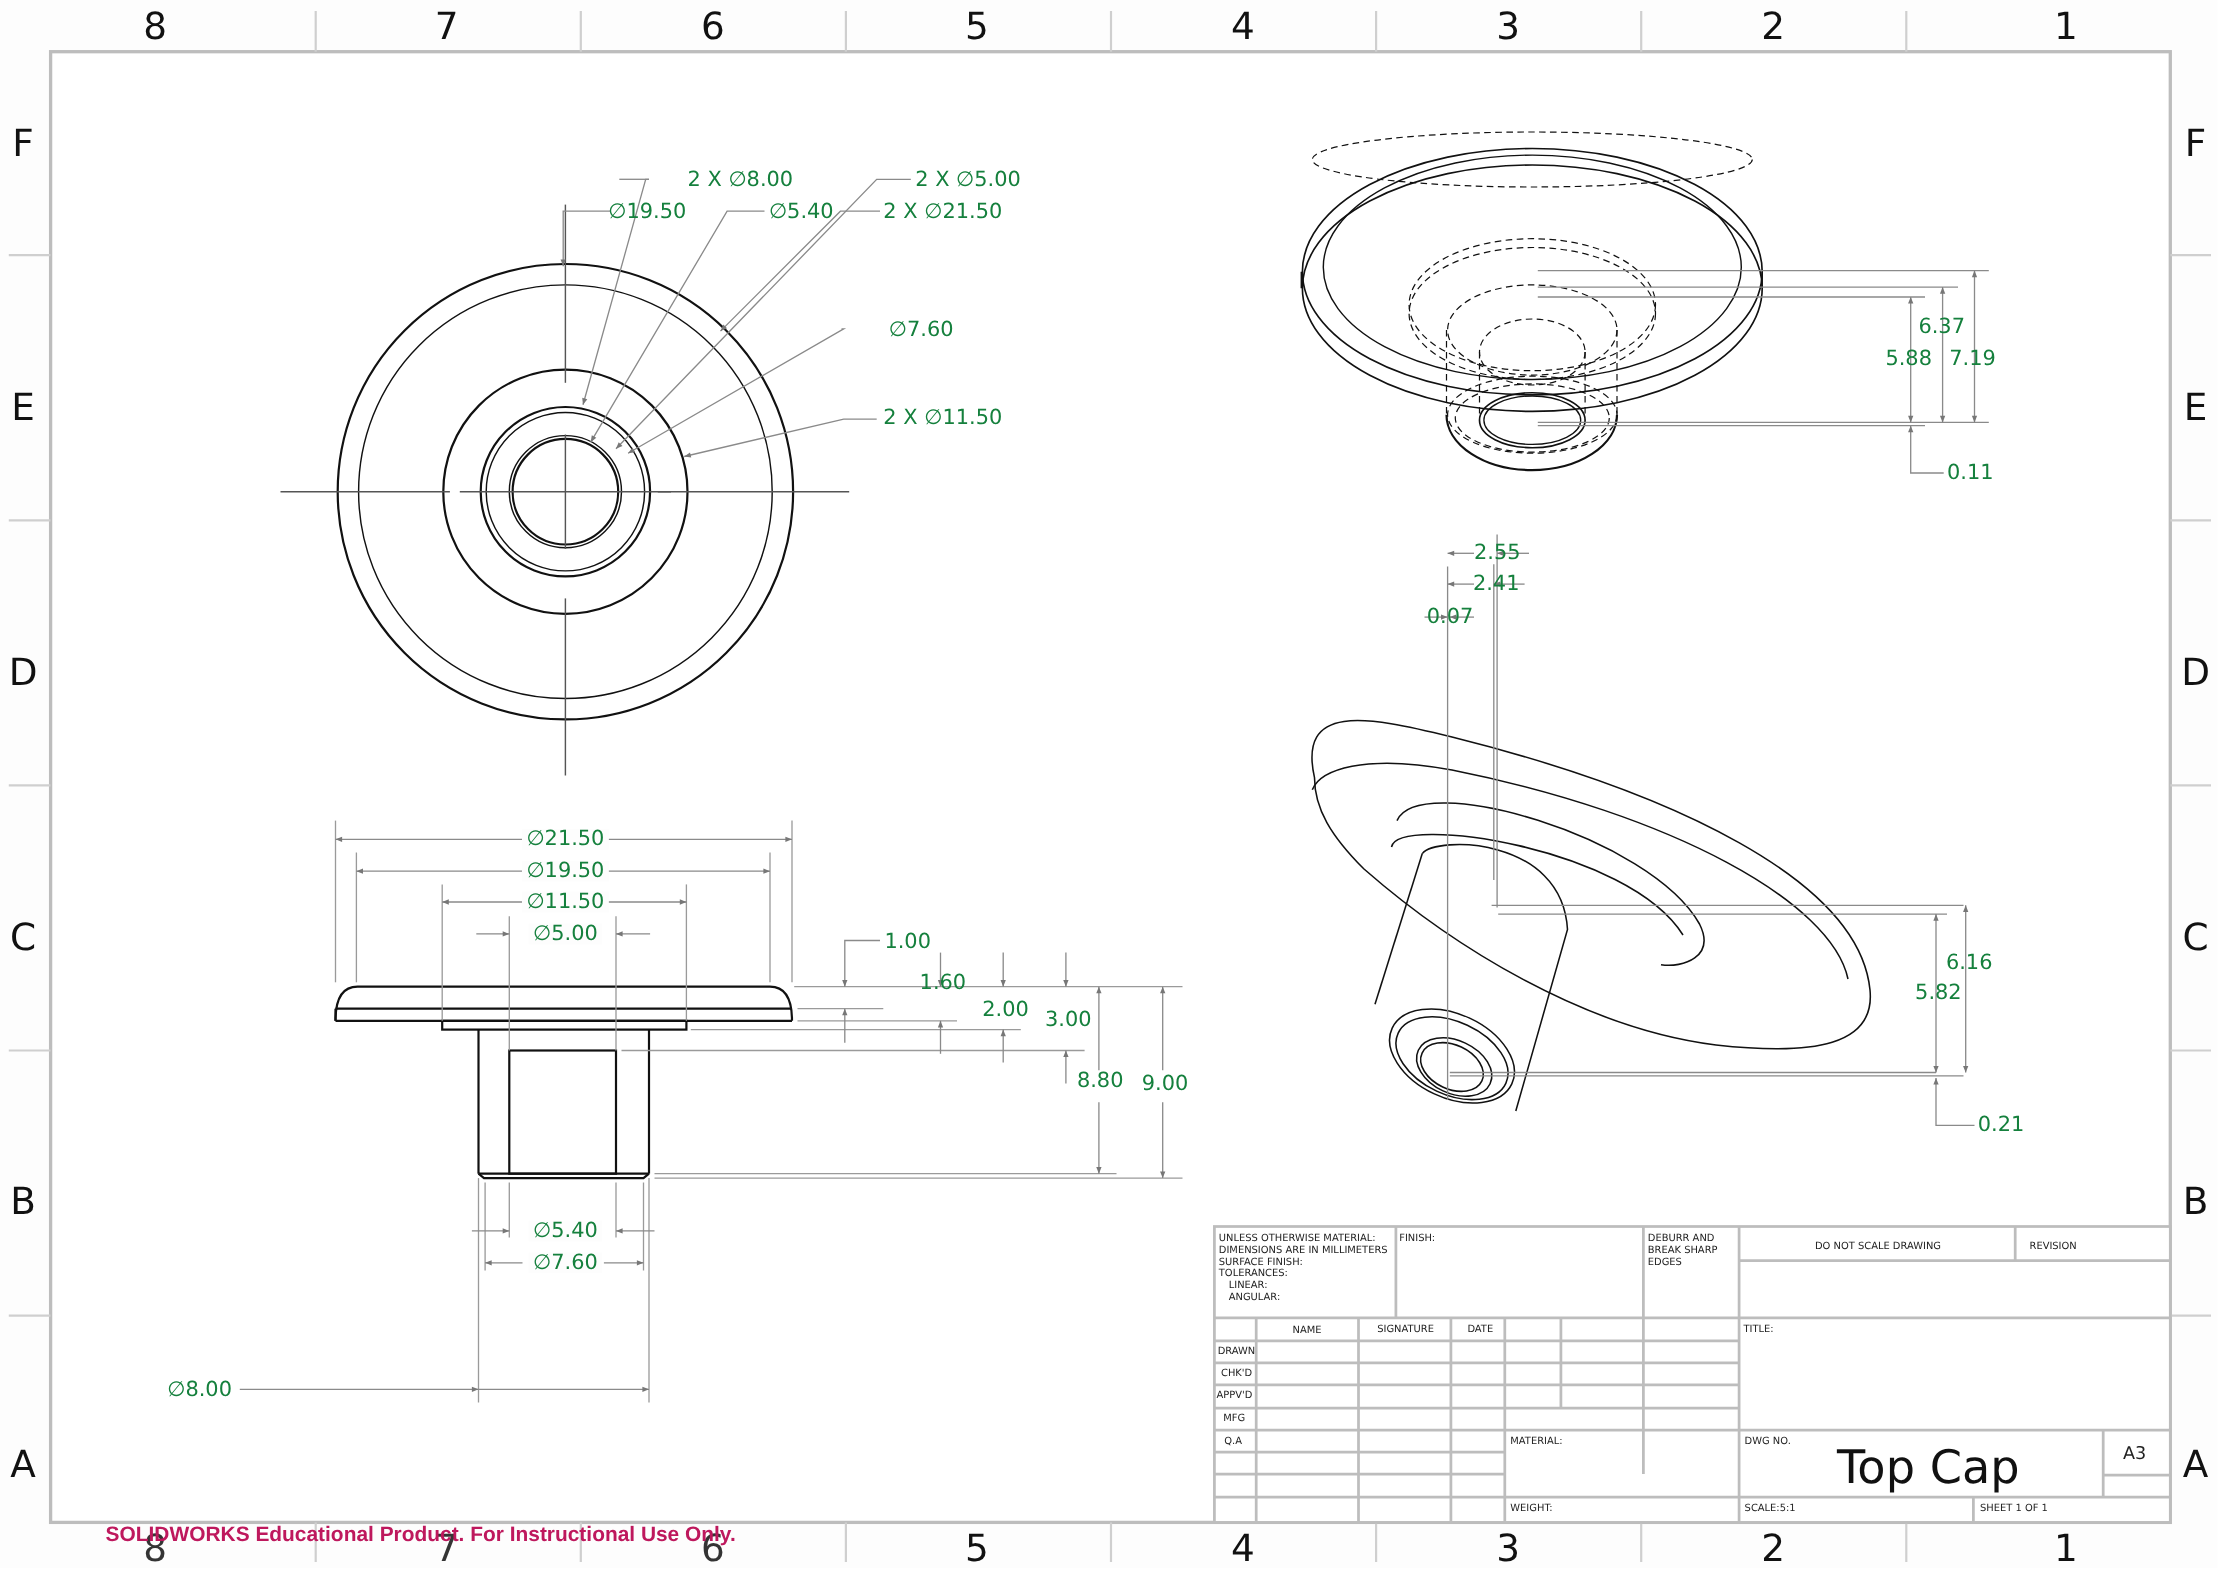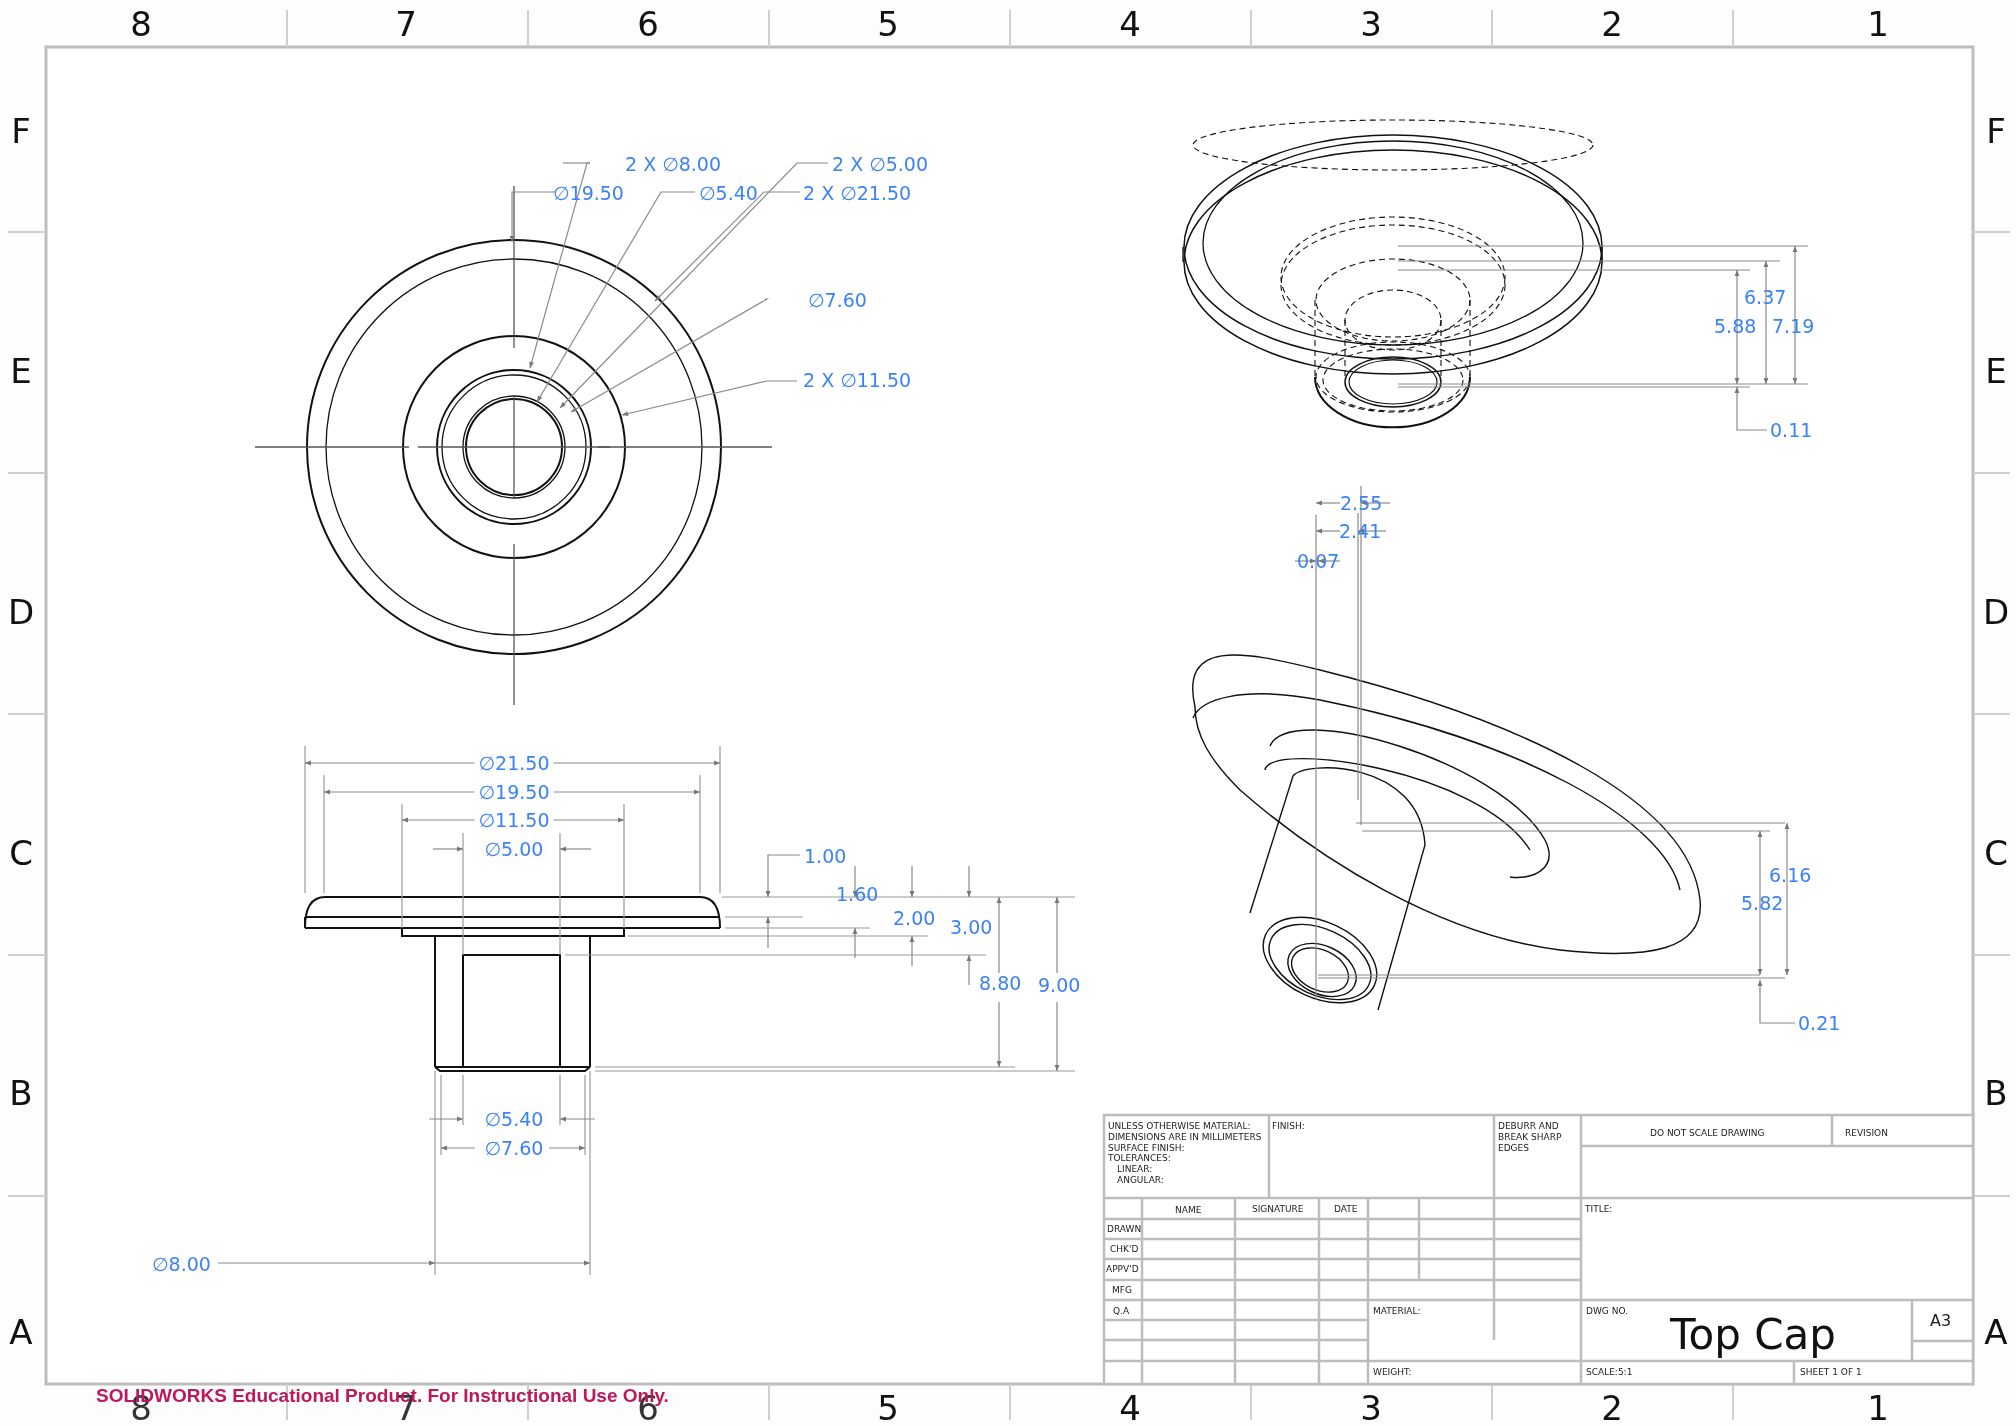--- a/index.html
+++ b/index.html
@@ -2,21 +2,21 @@
 <html><head>
 <meta charset="utf-8">
 <style>
   html, body { margin: 0; padding: 0; background: #ffffff; }
   body { width: 2016px; height: 1426px; position: relative; overflow: hidden;
          font-family: "DejaVu Sans", sans-serif; }
   .sheet { position: absolute; left: 0; top: 0; width: 2016px; height: 1426px; background: #fdfdfd; }
   svg { position: absolute; left: 0; top: 0; }
   .zone-num, .zone-letter { position: absolute; font-family: "DejaVu Sans", sans-serif;
          font-size: 34px; color: #111; line-height: 1; transform: translate(-50%, -50%); }
-  .dim { position: absolute; font-family: "DejaVu Sans", sans-serif; font-size: 19px; color: #3b82f6;
+  .dim { position: absolute; font-family: "DejaVu Sans", sans-serif; font-size: 19px; color: #15803d;
          line-height: 1; white-space: nowrap; transform: translate(0, -50%); }
   .dim.c { transform: translate(-50%, -50%); background: #fdfdfd; padding: 0 4px; }
   .tb { position: absolute; font-family: "DejaVu Sans", sans-serif; color: #222; line-height: 1.2; white-space: nowrap; }
   .tb.s { font-size: 9px; }
   .watermark { position: absolute; left: 96px; top: 1396px; font-family: "Liberation Sans", sans-serif;
          font-weight: bold; font-size: 19px; color: #be185d; transform: translateY(-50%); white-space: nowrap; }
   .dwg-title { position: absolute; left: 1670px; top: 1334px; font-size: 42px; color: #111;
          transform: translate(0, -50%); font-family: "DejaVu Sans", sans-serif; }
 </style>
 </head>

